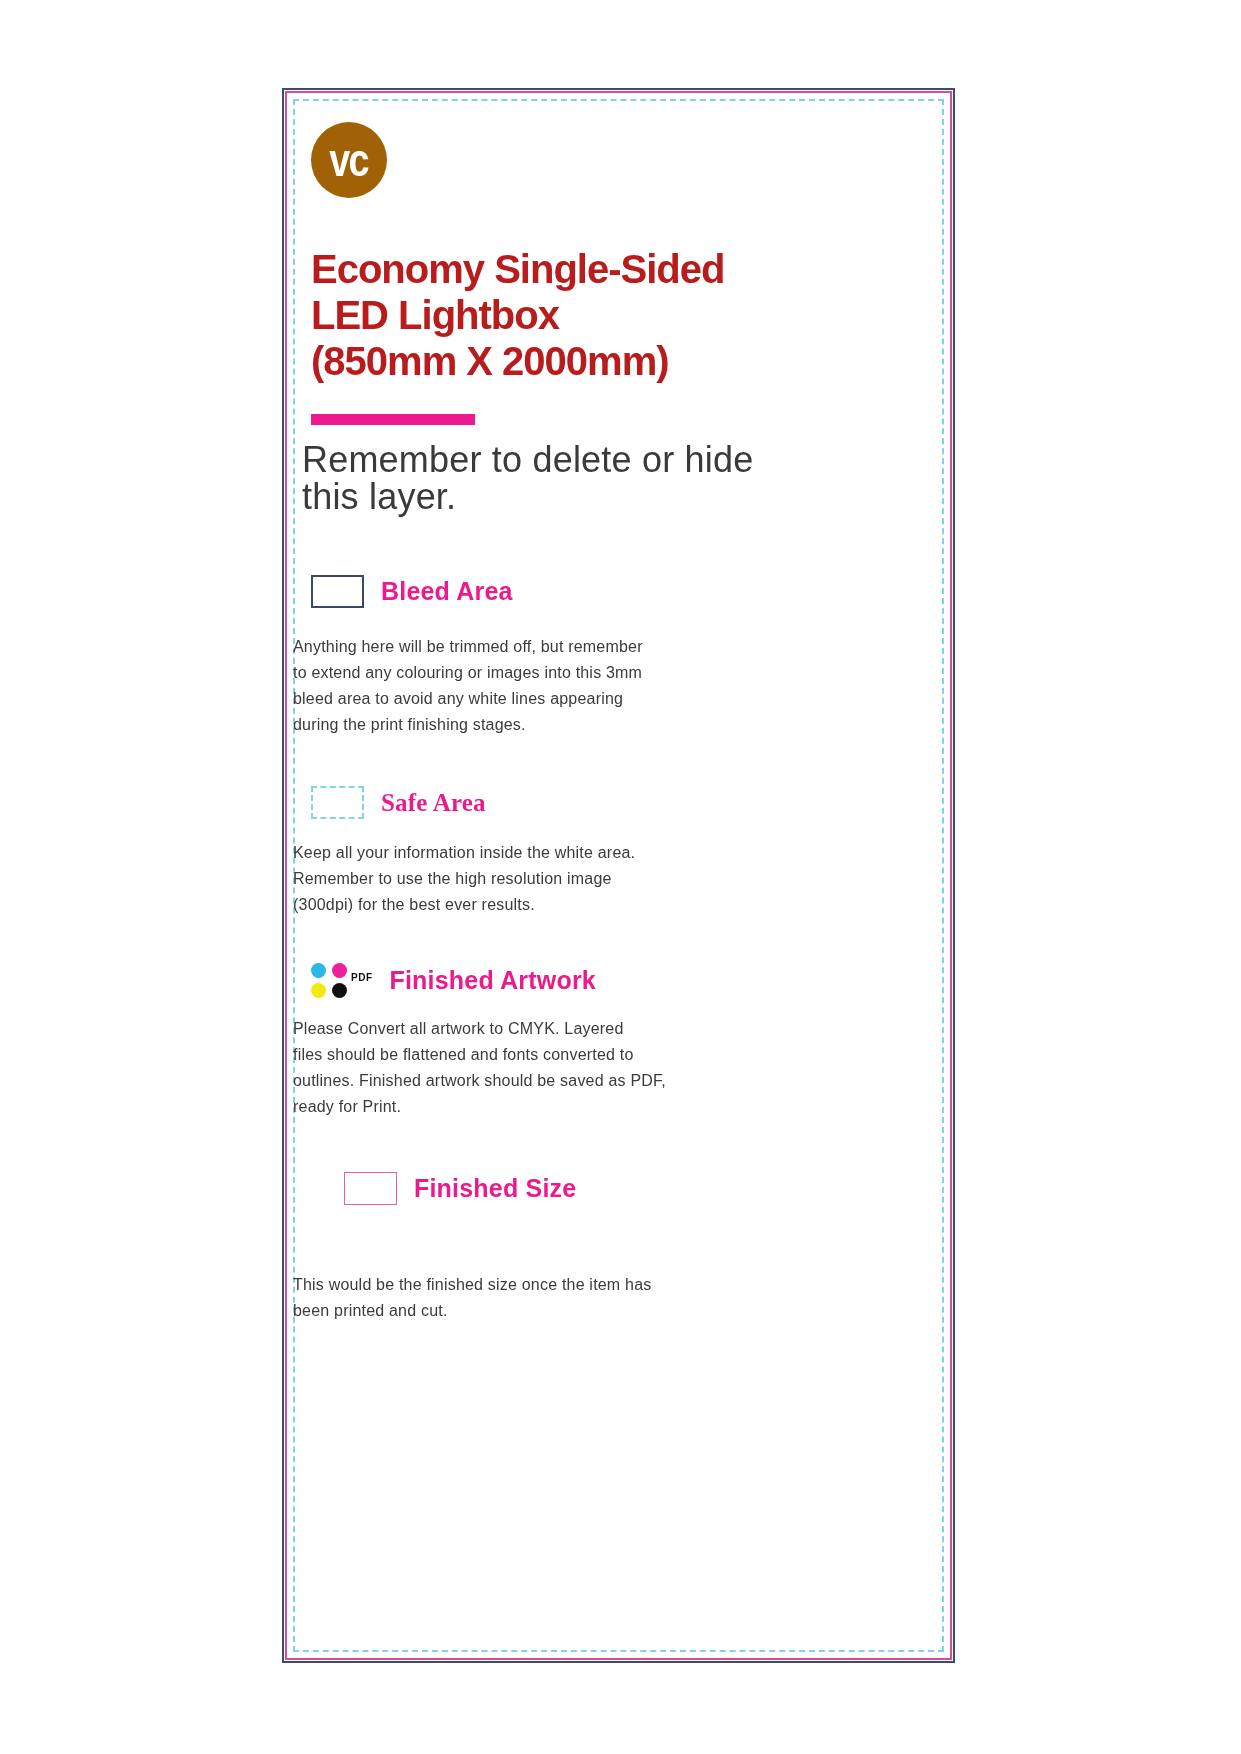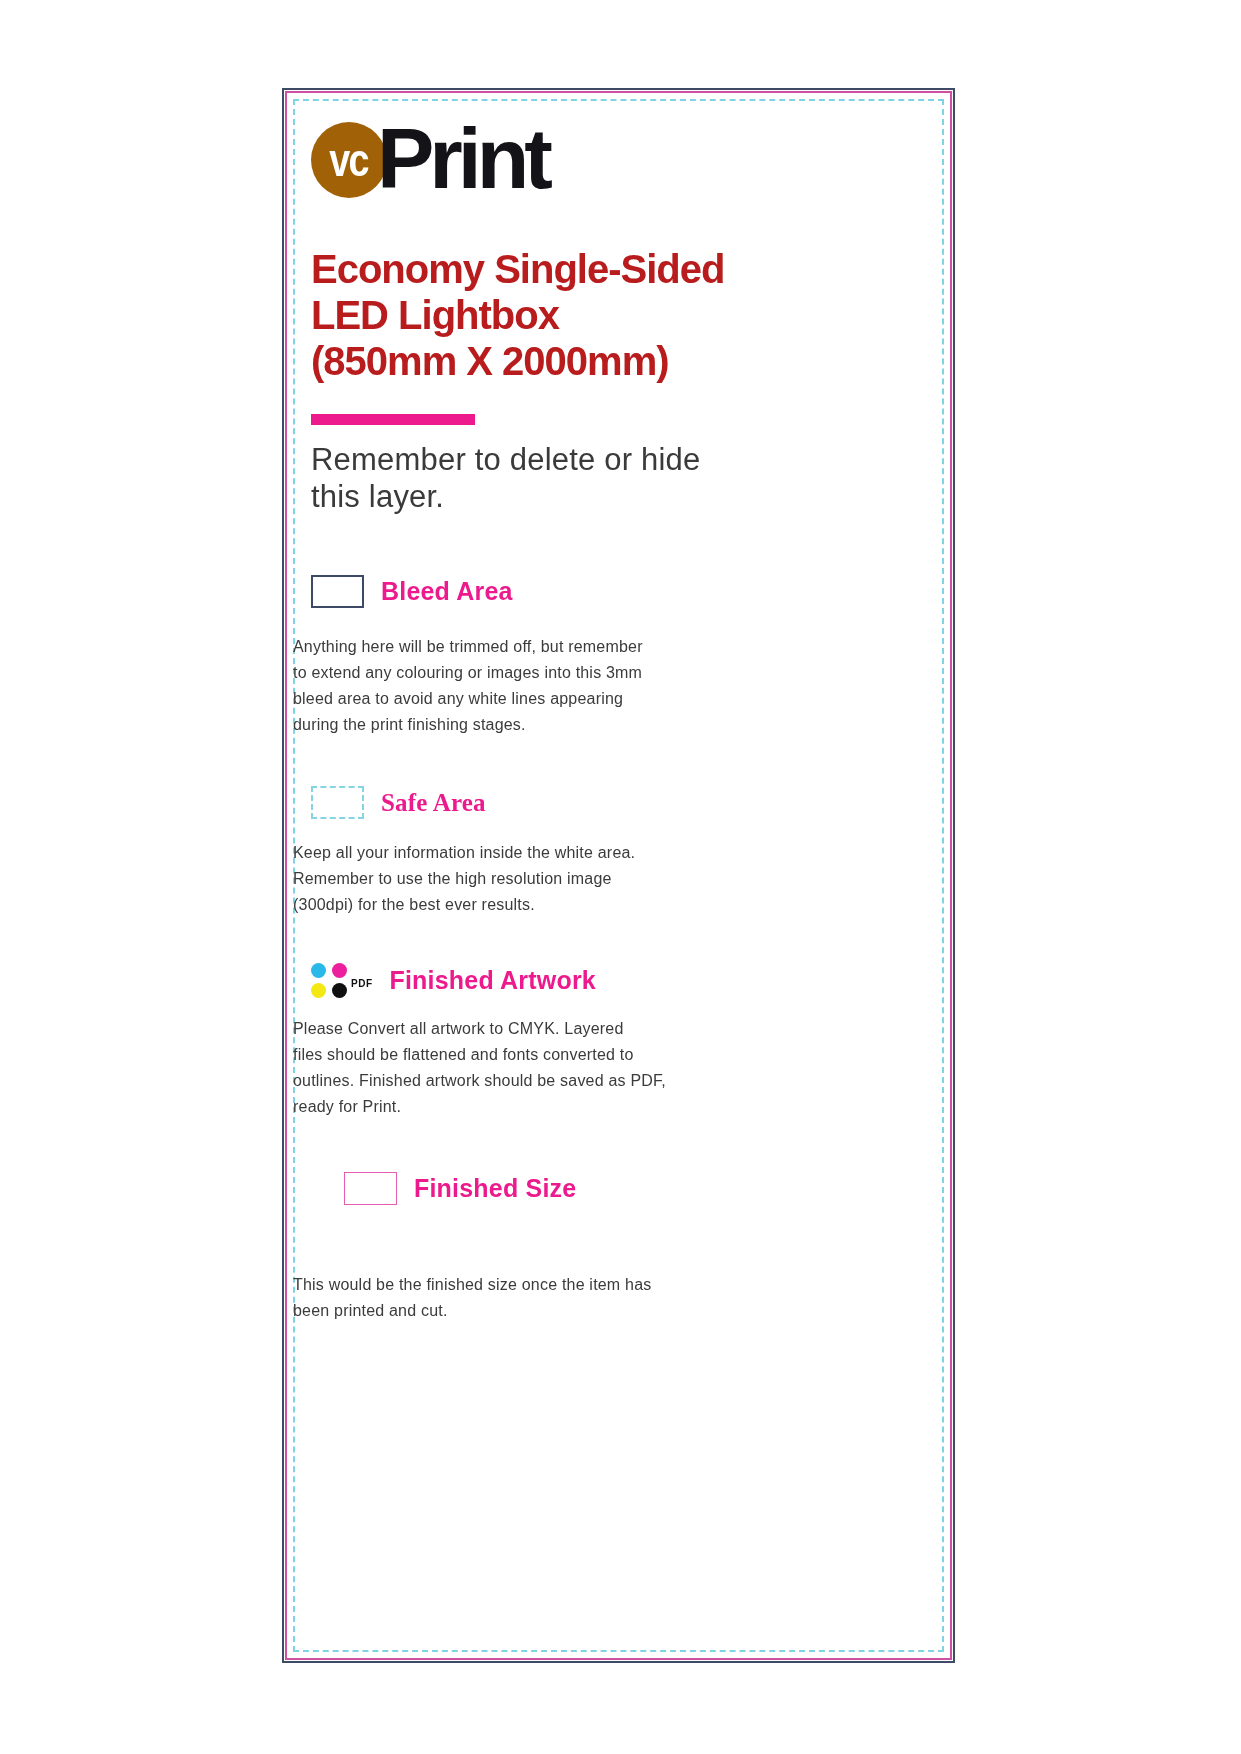--- a/index.html
+++ b/index.html
@@ -41,22 +41,22 @@
   .page-title{
     position:absolute;left:311px;top:246px;
     font-size:40px;line-height:46px;font-weight:800;color:#b91c1c;
     letter-spacing:-1px;white-space:pre-line;
   }
   .title-bar{
     position:absolute;left:311px;top:414px;width:164px;height:11px;
     background:#ec1a8c;
   }
   .layer-note{
-    position:absolute;left:311px;top:441px;
-    font-size:31px;line-height:37px;color:#3a3a3a;white-space:pre-line;
+    position:absolute;left:302px;top:441px;
+    font-size:36px;line-height:37px;color:#3a3a3a;white-space:pre-line;
     letter-spacing:.2px;
   }
   
   .section-row{
     position:absolute;left:311px;display:flex;align-items:center;
   }
   .section-label{
     font-size:25px;font-weight:700;color:#ec1a8c;margin-left:17px;
     letter-spacing:.2px;
   }
@@ -68,21 +68,21 @@
   .size-box{border:1.5px solid #e15fae;}
   .cmyk-wrap{display:flex;align-items:flex-end;flex:none;}
   .cmyk-grid{display:grid;grid-template-columns:15px 15px;gap:5px 6px;}
   .dot{width:15px;height:15px;border-radius:50%;}
   .dot-c{background:#29b8e8;}
   .dot-m{background:#ec1f9c;}
   .dot-y{background:#f4e813;}
   .dot-k{background:#101010;}
   .pdf-label{
     font-size:10px;font-weight:800;color:#101010;margin-left:4px;
-    letter-spacing:.5px;line-height:1;margin-bottom:9px;
+    letter-spacing:.5px;line-height:1;margin-bottom:15px;
   }
   .section-body{
     position:absolute;left:293px;font-size:16px;line-height:26px;
     color:#3b3b3b;white-space:pre-line;letter-spacing:.2px;
   }
   .row-bleed{top:575px;}   .body-bleed{top:634px;}
   .row-safe{top:786px;font-family:Liberation Serif, serif;}    .body-safe{top:840px;}
   .row-art{top:963px;}     .body-art{top:1016px;}
   .row-size{top:1172px;padding-left:33px;}   .body-size{top:1224px;margin-top:48px;}
 </style>
@@ -92,21 +92,20 @@
 <div class="frame-outer">
   <div class="frame-pink">
     <div class="frame-safe"></div>
   </div>
 </div>
 
 <div class="logo-row">
   <div class="logo-circle">
     <span>vc</span>
   </div>
-  <div class="logo-word">Print</div>
 </div>
 
 <div class="page-title">Economy Single-Sided
 LED Lightbox
 (850mm X 2000mm)</div>
 <div class="title-bar"></div>
 <div class="layer-note">Remember to delete or hide
 this layer.</div>
 
 <div class="section-row row-bleed">

